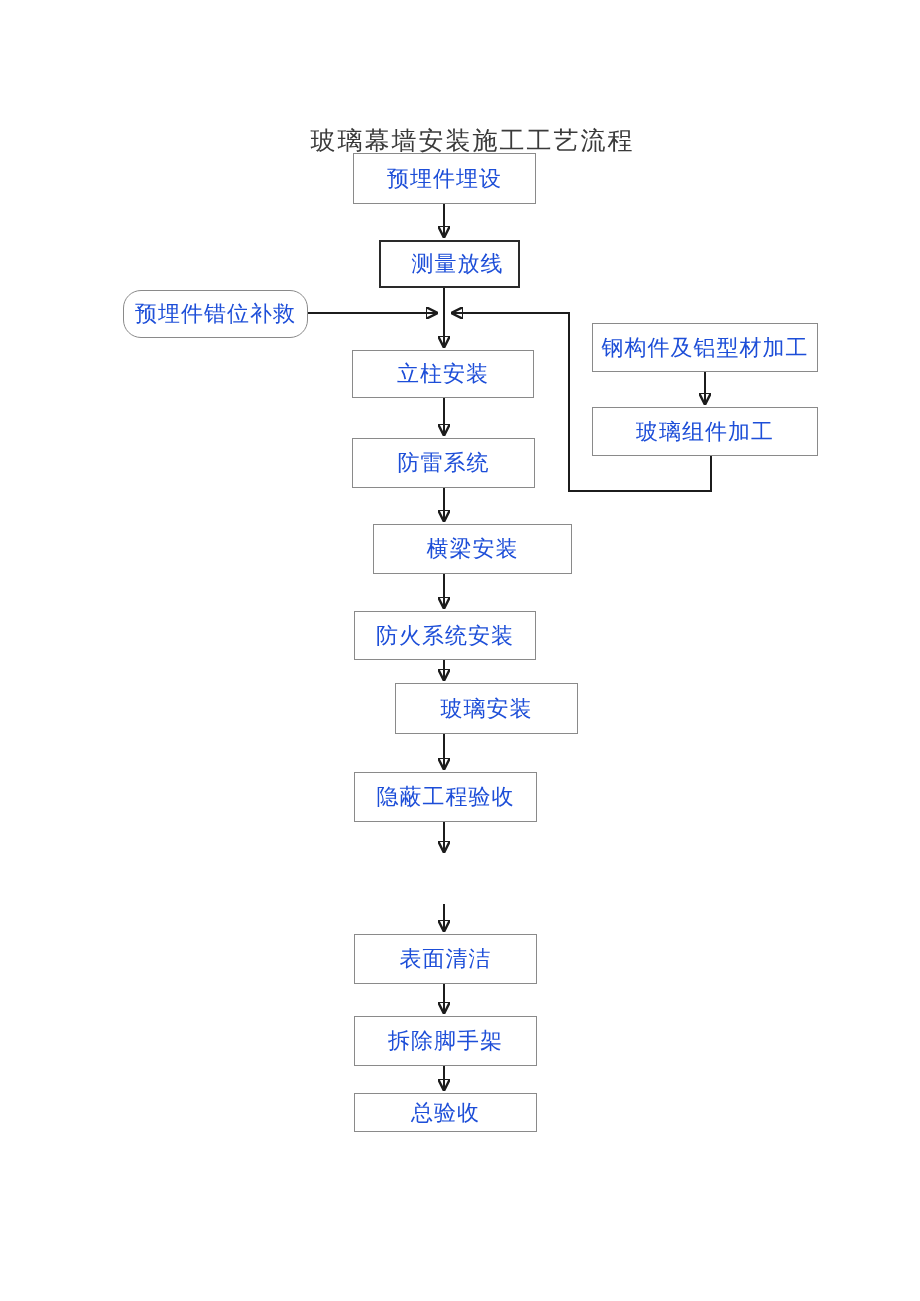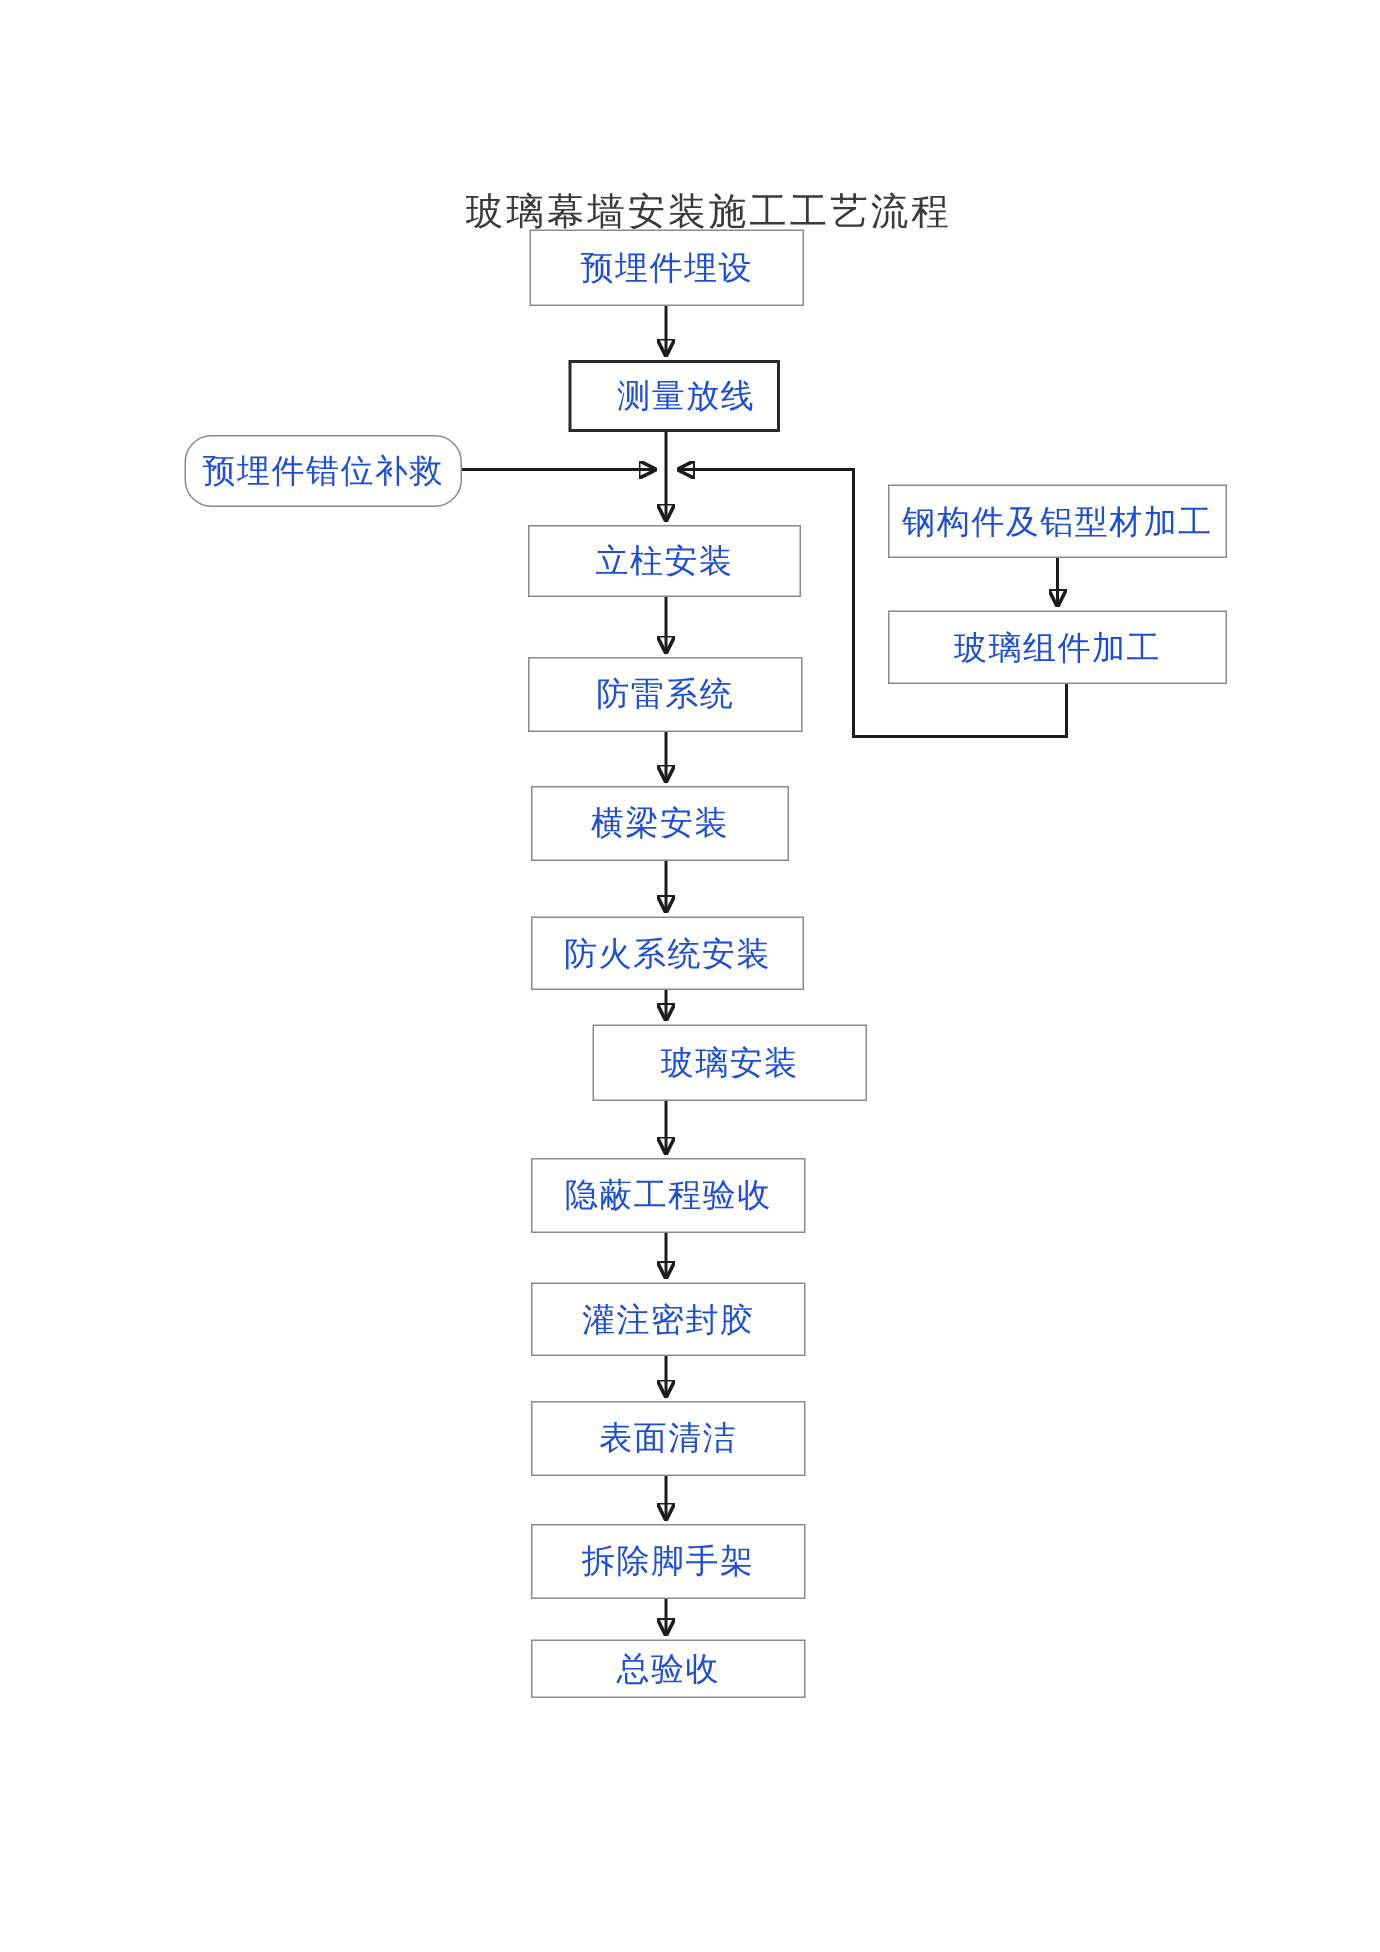--- a/index.html
+++ b/index.html
@@ -90,29 +90,28 @@
   <div class="chart-title">玻璃幕墙安装施工工艺流程</div>
 
   <div class="flow-box" style="left:353px; top:153px; width:183px; height:51px;">预埋件埋设</div>
 
   <div class="flow-box emphasis" style="left:379px; top:240px; width:141px; height:48px;">测量放线</div>
 
   <div class="flow-box" style="left:352px; top:350px; width:182px; height:48px;">立柱安装</div>
 
   <div class="flow-box" style="left:352px; top:438px; width:183px; height:50px;">防雷系统</div>
 
-  <div class="flow-box" style="left:354px; top:524px; width:172px; height:50px;">横梁安装</div>
+  <div class="flow-box" style="left:373px; top:524px; width:199px; height:50px;">横梁安装</div>
 
   <div class="flow-box" style="left:354px; top:611px; width:182px; height:49px;">防火系统安装</div>
 
   <div class="flow-box" style="left:354px; top:683px; width:183px; height:51px;margin-left:41px;">玻璃安装</div>
 
   <div class="flow-box" style="left:354px; top:772px; width:183px; height:50px;">隐蔽工程验收</div>
 
-  <div class="flow-box" style="left:354px; top:855px; width:183px; height:49px;">灌注密封胶</div>
 
   <div class="flow-box" style="left:354px; top:934px; width:183px; height:50px;">表面清洁</div>
 
   <div class="flow-box" style="left:354px; top:1016px; width:183px; height:50px;">拆除脚手架</div>
 
   <div class="flow-box" style="left:354px; top:1093px; width:183px; height:39px;">总验收</div>
 
   <div class="flow-box" style="left:123px; top:290px; width:185px; height:48px;border-radius:18px;">预埋件错位补救</div>
 
   <div class="flow-box" style="left:592px; top:323px; width:226px; height:49px;">钢构件及铝型材加工</div>

